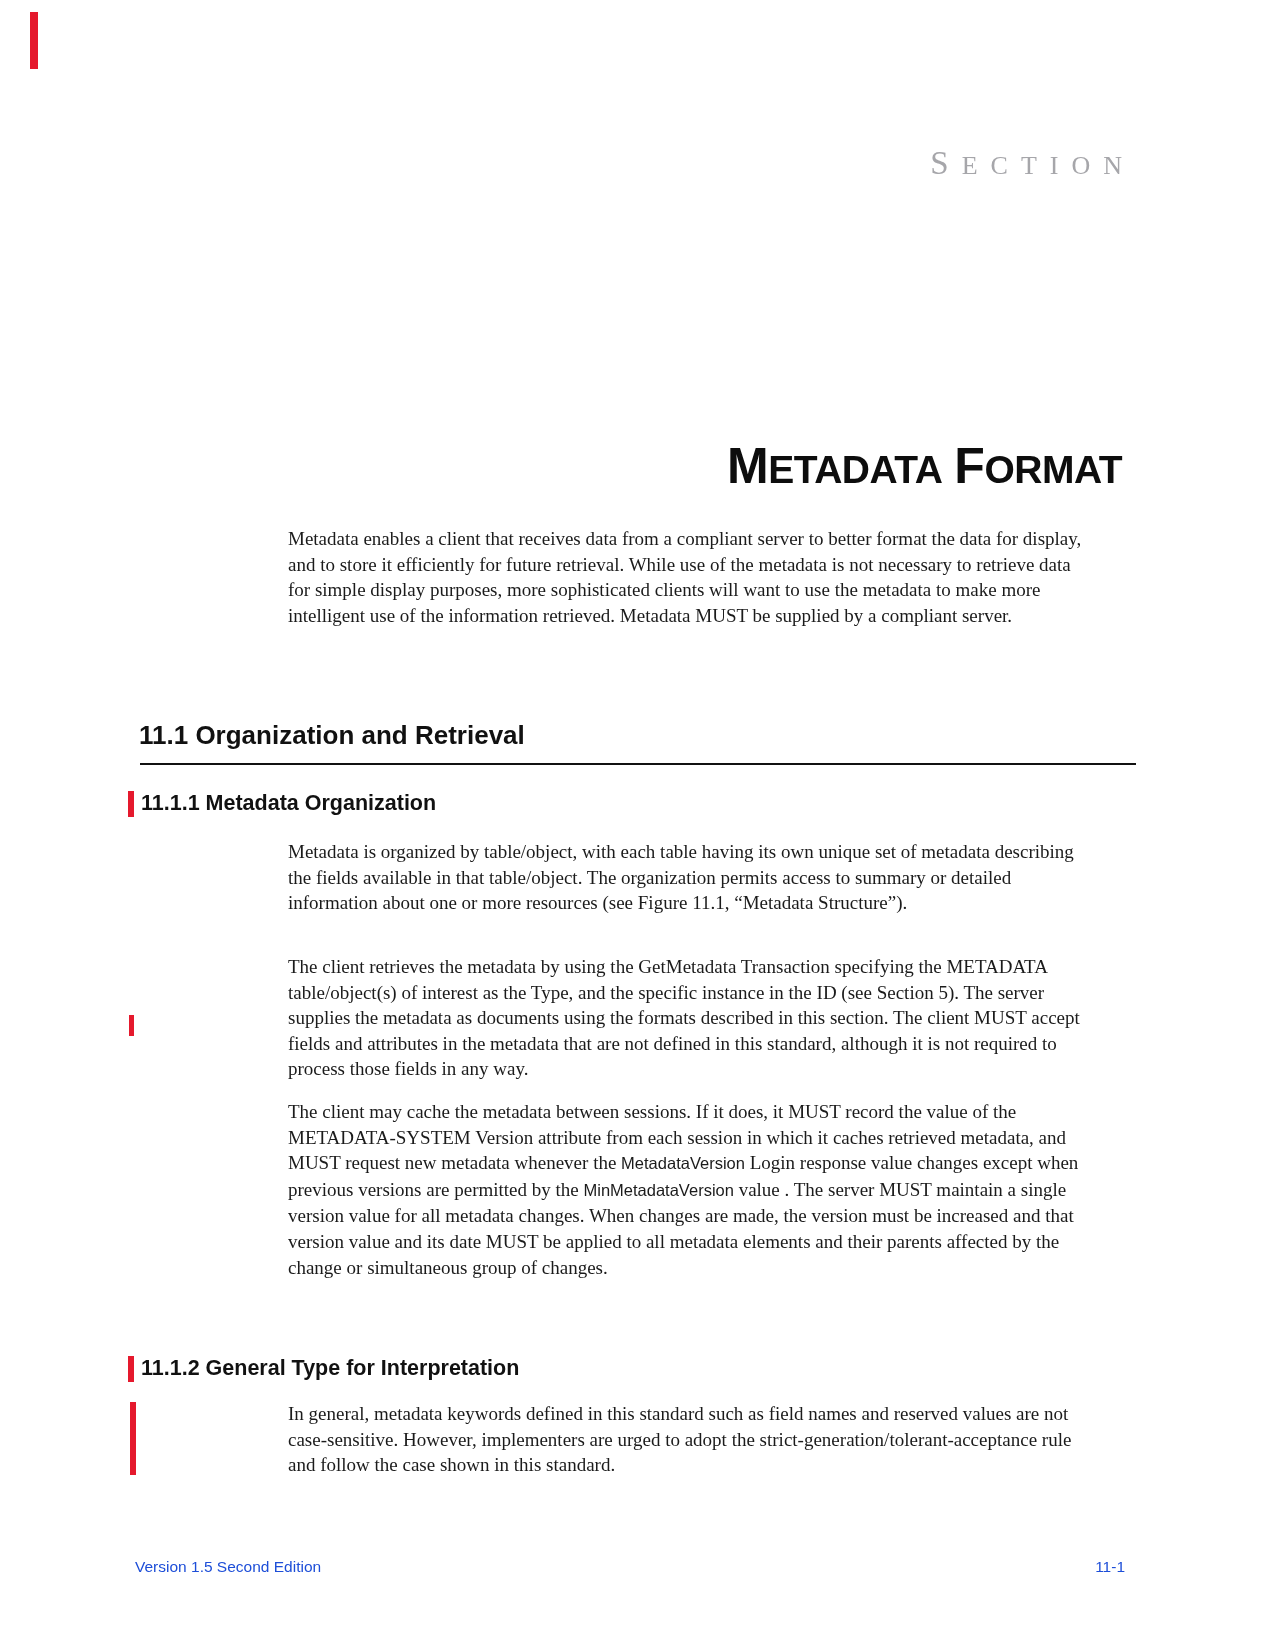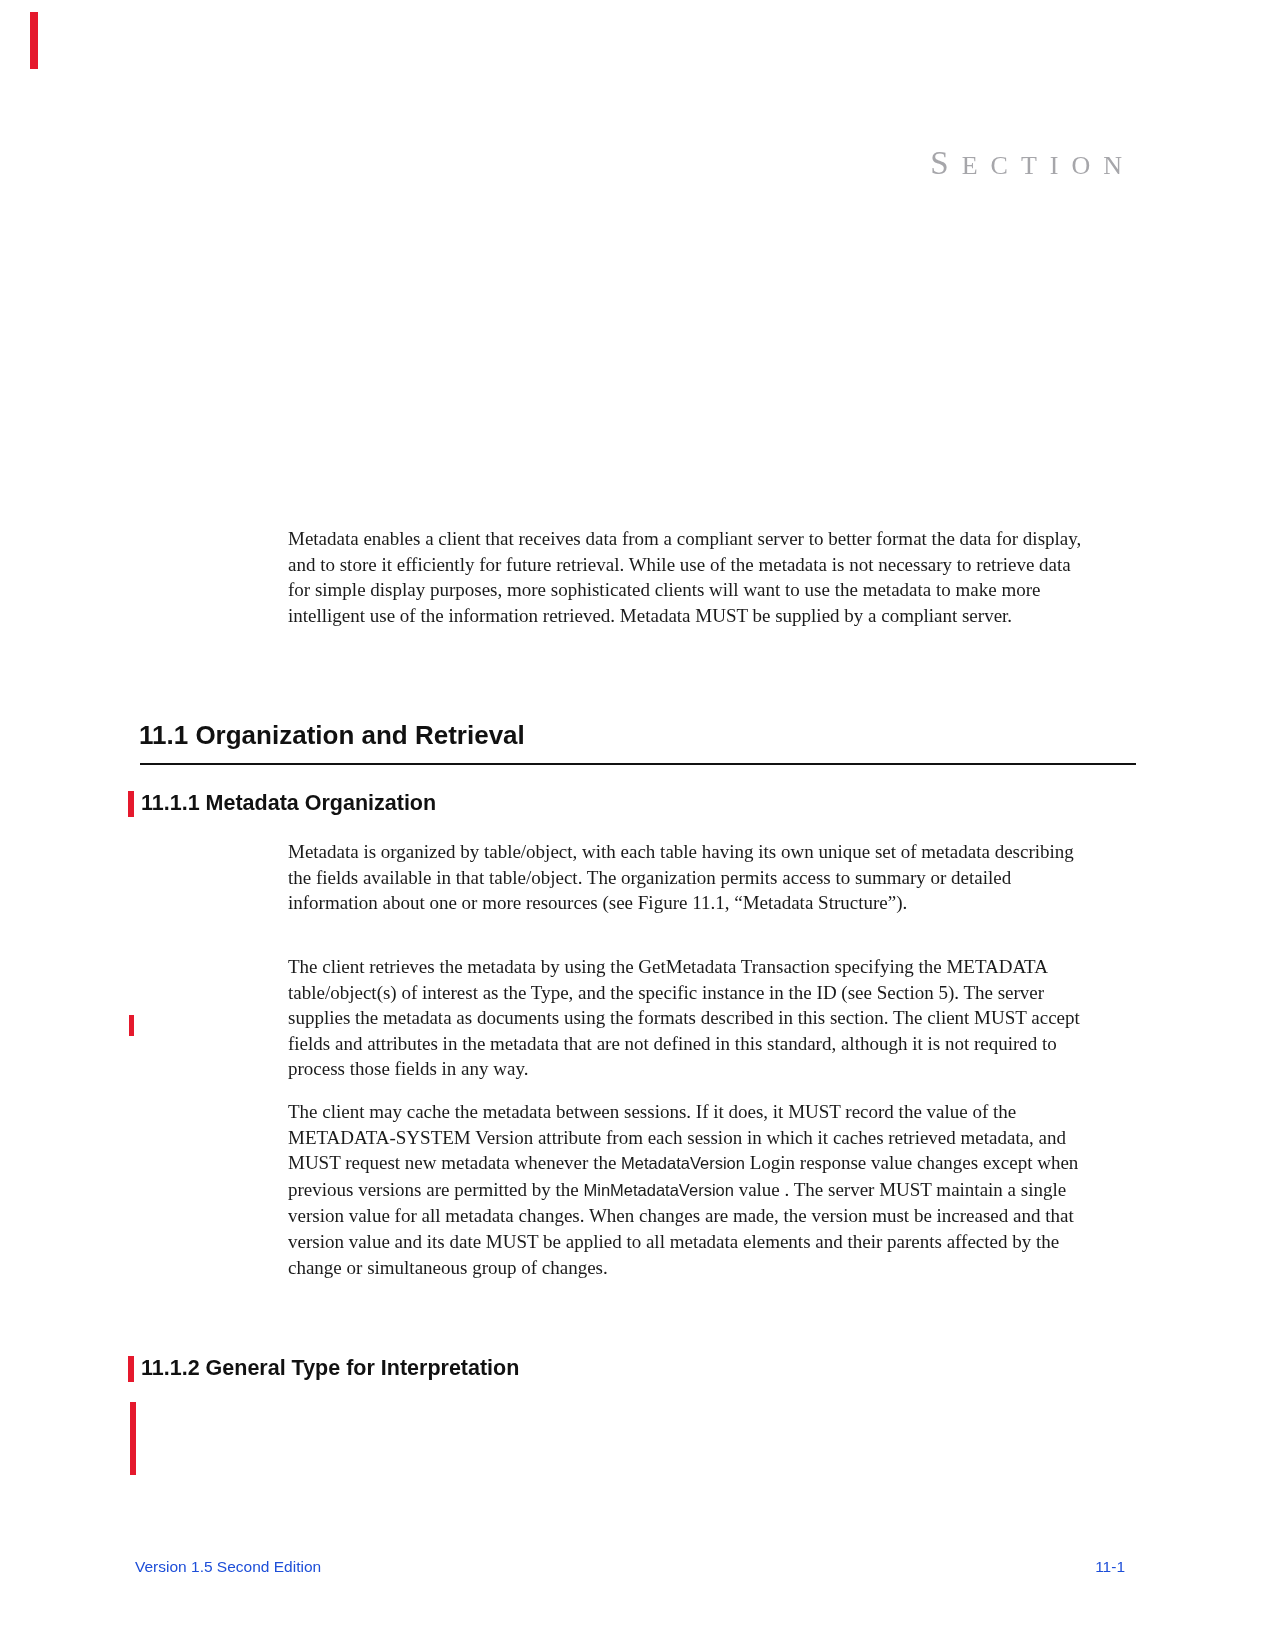--- a/index.html
+++ b/index.html
@@ -132,37 +132,39 @@
 <body>
 
 <div class="page">
 
   <div class="red-bar bar-corner"></div>
 
   <div class="banner">
     <div class="banner-label"><span class="cap">S</span><span>ECTION</span></div>
   </div>
 
+  <div class="page-title"><span class="cap">M</span><span>ETADATA</span><span class="word-gap"></span><span class="cap">F</span><span>ORMAT</span></div>
 
   <p class="body-par par-intro">Metadata enables a client that receives data from a compliant server to better format the data for display, and to store it efficiently for future retrieval. While use of the metadata is not necessary to retrieve data for simple display purposes, more sophisticated clients will want to use the metadata to make more intelligent use of the information retrieved. Metadata MUST be supplied by a compliant server.</p>
 
   <div class="h2">11.1 Organization and Retrieval</div>
   <div class="h2-rule"></div>
 
   <div class="red-bar bar-h3a"></div>
   <div class="h3 h3-a">11.1.1 Metadata Organization</div>
 
   <p class="body-par par-p1">Metadata is organized by table/object, with each table having its own unique set of metadata describing the fields available in that table/object. The organization permits access to summary or detailed information about one or more resources (see Figure 11.1, “Metadata Structure”).</p>
 
   <p class="body-par par-p2">The client retrieves the metadata by using the GetMetadata Transaction specifying the METADATA table/object(s) of interest as the Type, and the specific instance in the ID (see Section 5). The server supplies the metadata as documents using the formats described in this section. The client MUST accept fields and attributes in the metadata that are not defined in this standard, although it is not required to process those fields in any way.</p>
   <div class="red-bar bar-p2"></div>
 
   <p class="body-par par-p3"><span>The client may cache the metadata between sessions. If it does, it MUST record the value of the METADATA-SYSTEM Version attribute from each session in which it caches retrieved metadata, and MUST request new metadata whenever the </span><code>MetadataVersion</code><span> Login response value changes except when previous versions are permitted by the </span><code>MinMetadataVersion</code><span> value . The server MUST maintain a single version value for all metadata changes. When changes are made, the version must be increased and that version value and its date MUST be applied to all metadata elements and their parents affected by the change or simultaneous group of changes.</span></p>
 
   <div class="red-bar bar-h3b"></div>
   <div class="h3 h3-b">11.1.2 General Type for Interpretation</div>
 
+  <p class="body-par par-p4">In general, metadata keywords defined in this standard such as field names and reserved values are not case-sensitive. However, implementers are urged to adopt the strict-generation/tolerant-acceptance rule and follow the case shown in this standard.</p>
   <div class="red-bar bar-p4"></div>
 
   <div class="footer-left">Version 1.5 Second Edition</div>
   <div class="footer-right">11-1</div>
 
 </div>
 
 </body></html>

